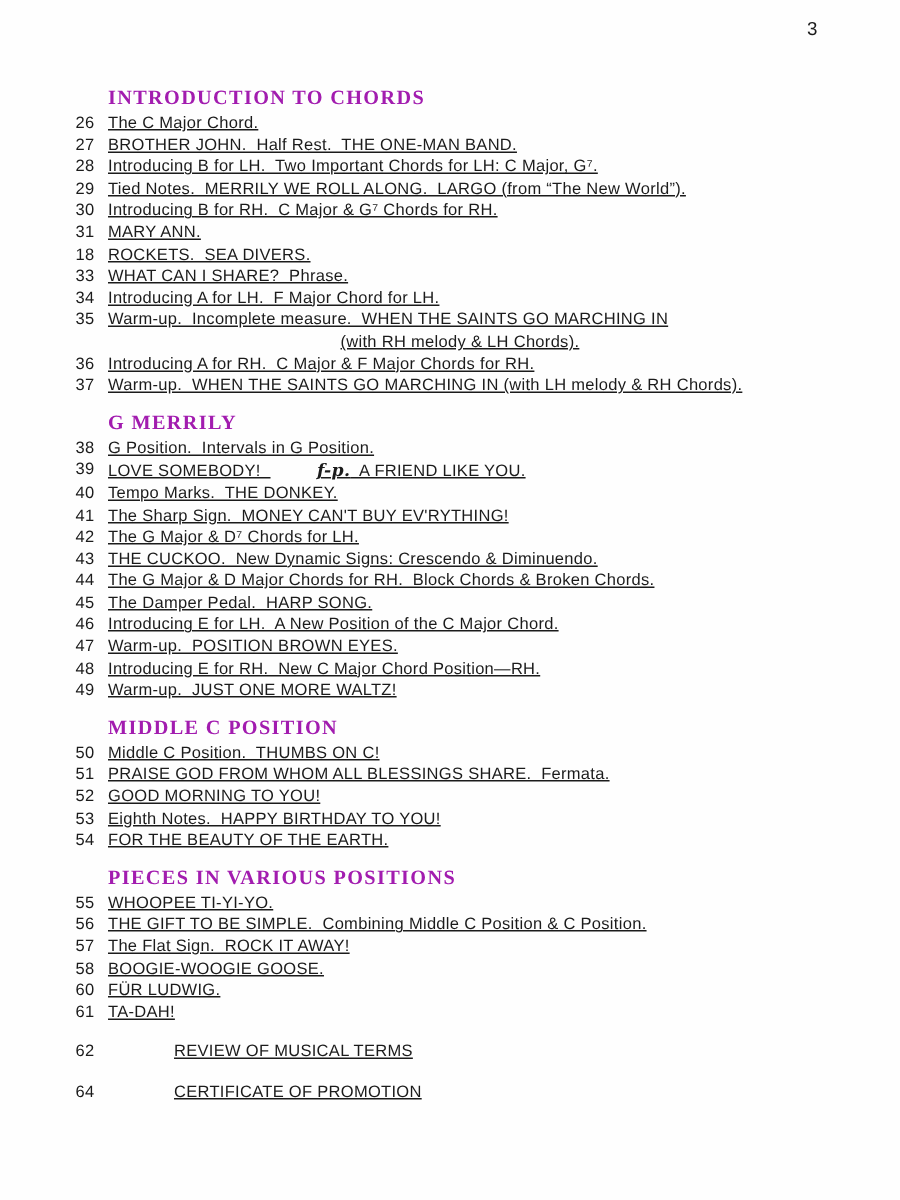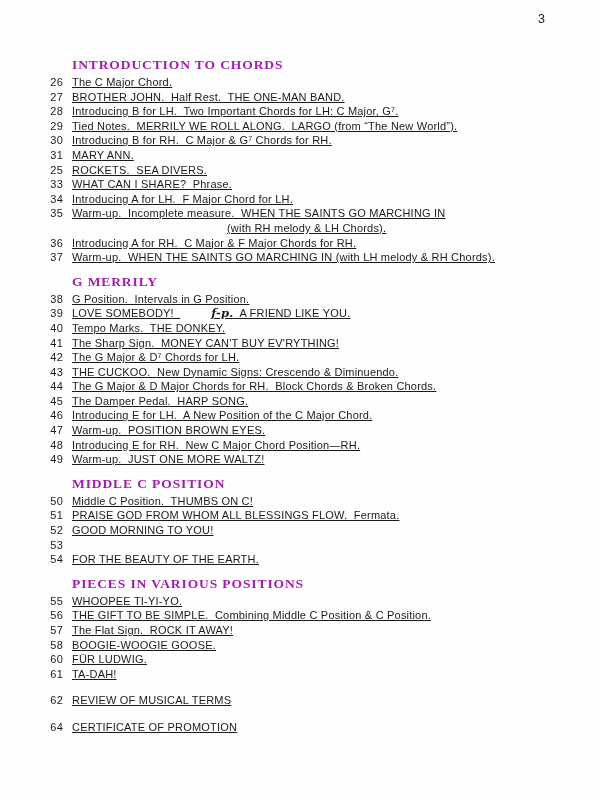--- a/index.html
+++ b/index.html
@@ -63,21 +63,21 @@
     padding-left: 155px;
     white-space: pre-wrap;
   }
   .dyn {
     font-family: "DejaVu Serif", serif;
     font-style: italic;
     font-weight: 700;
     font-size: 11.5px;
     margin-left: 31px;
   }
-  .standalone { margin-top: 12px; }
+  .standalone { margin-top: 12px; gap: 44px; }
 </style>
 </head>
 <body>
 
 <div class="page">
   <div class="page-number">3</div>
   <div class="toc">
       <div class="section">
         <div class="section-heading">INTRODUCTION TO CHORDS</div>
         <div class="row">
@@ -98,21 +98,21 @@
         </div>
         <div class="row">
           <span class="num">30</span>
           <div class="titlebox"><span>Introducing B for RH.  C Major &amp; G⁷ Chords for RH.</span></div>
         </div>
         <div class="row">
           <span class="num">31</span>
           <div class="titlebox"><span>MARY ANN.</span></div>
         </div>
         <div class="row">
-          <span class="num">25</span>
+          <span class="num">18</span>
           <div class="titlebox"><span>ROCKETS.  SEA DIVERS.</span></div>
         </div>
         <div class="row">
           <span class="num">33</span>
           <div class="titlebox"><span>WHAT CAN I SHARE?  Phrase.</span></div>
         </div>
         <div class="row">
           <span class="num">34</span>
           <div class="titlebox"><span>Introducing A for LH.  F Major Chord for LH.</span></div>
         </div>
@@ -181,28 +181,29 @@
         </div>
       </div>
       <div class="section">
         <div class="section-heading">MIDDLE C POSITION</div>
         <div class="row">
           <span class="num">50</span>
           <div class="titlebox"><span>Middle C Position.  THUMBS ON C!</span></div>
         </div>
         <div class="row">
           <span class="num">51</span>
-          <div class="titlebox"><span>PRAISE GOD FROM WHOM ALL BLESSINGS FLOW.  Fermata.</span></div>
+          <div class="titlebox"><span>PRAISE GOD FROM WHOM ALL BLESSINGS SHARE.  Fermata.</span></div>
         </div>
         <div class="row">
           <span class="num">52</span>
           <div class="titlebox"><span>GOOD MORNING TO YOU!</span></div>
         </div>
         <div class="row">
           <span class="num">53</span>
+          <div class="titlebox"><span>Eighth Notes.  HAPPY BIRTHDAY TO YOU!</span></div>
         </div>
         <div class="row">
           <span class="num">54</span>
           <div class="titlebox"><span>FOR THE BEAUTY OF THE EARTH.</span></div>
         </div>
       </div>
       <div class="section">
         <div class="section-heading">PIECES IN VARIOUS POSITIONS</div>
         <div class="row">
           <span class="num">55</span>

